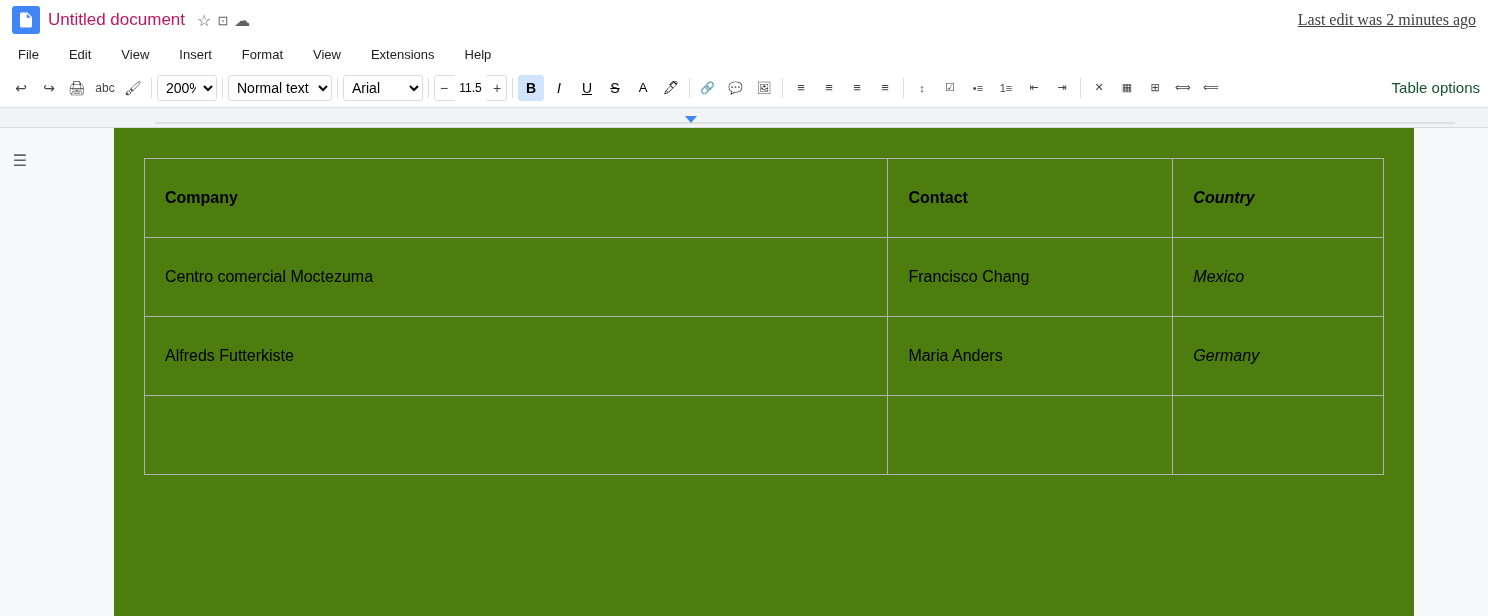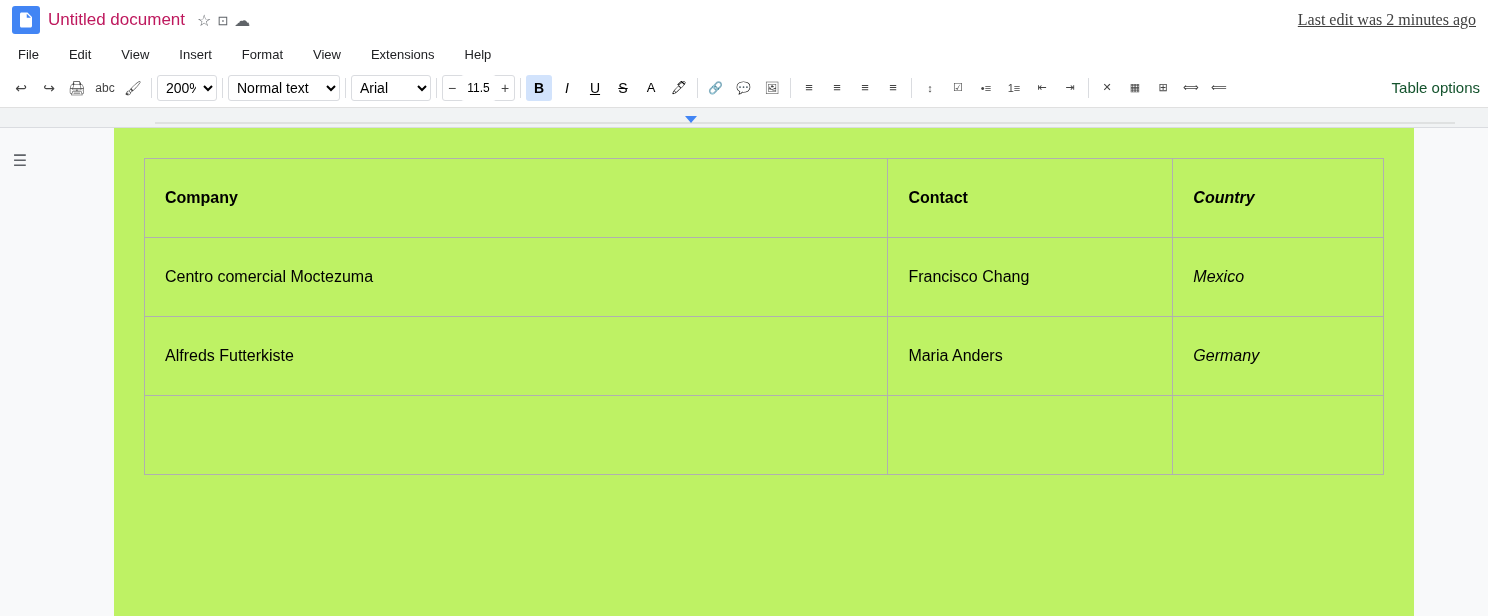--- a/index.html
+++ b/index.html
@@ -89,21 +89,21 @@
       height: 26px;
       border: 1px solid #dadce0;
       border-radius: 3px;
       font-size: 14px;
       padding: 0 4px;
       background: #fff;
       cursor: pointer;
       flex-shrink: 0;
     }
     #zoom-select { width: 60px; }
-    #style-select { width: 112px; }
+    #style-select { width: 104px; }
     #font-select { width: 80px; }
     #font-size-box {
       display: flex; align-items: center;
       height: 26px;
       border: 1px solid #dadce0;
       border-radius: 3px;
       flex-shrink: 0;
     }
     #font-size-val {
       width: 32px; text-align: center;
@@ -171,21 +171,21 @@
     
     #doc-wrapper {
       flex: 1;
       display: flex;
       justify-content: center;
       padding: 0;
       background: #f8f9fa;
     }
     #document {
       width: 1300px;
-      background: #bef264;
+      background: #4d7c0f;
       padding: 20px 30px;
       margin: 0;
     }
 
     
     #doc-table {
       border-collapse: collapse;
       width: 100%;
       margin-top: 10px;
     }

